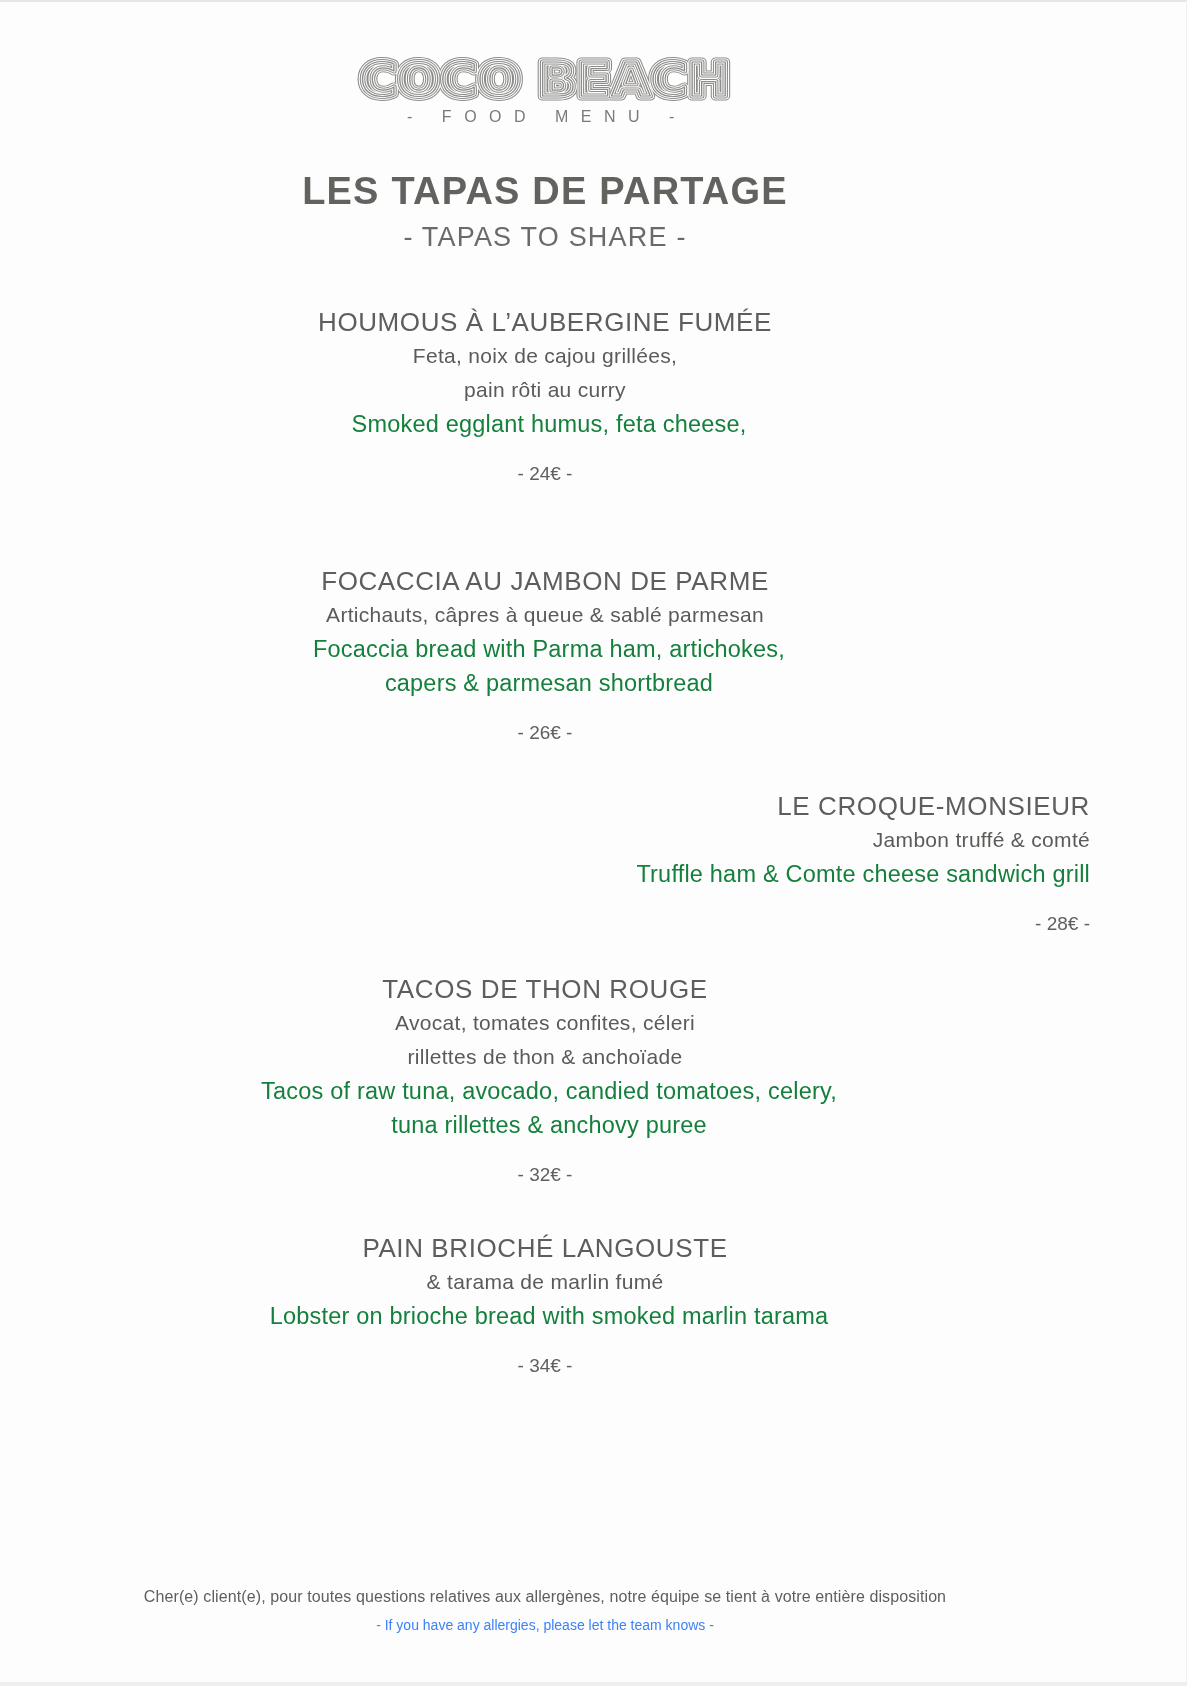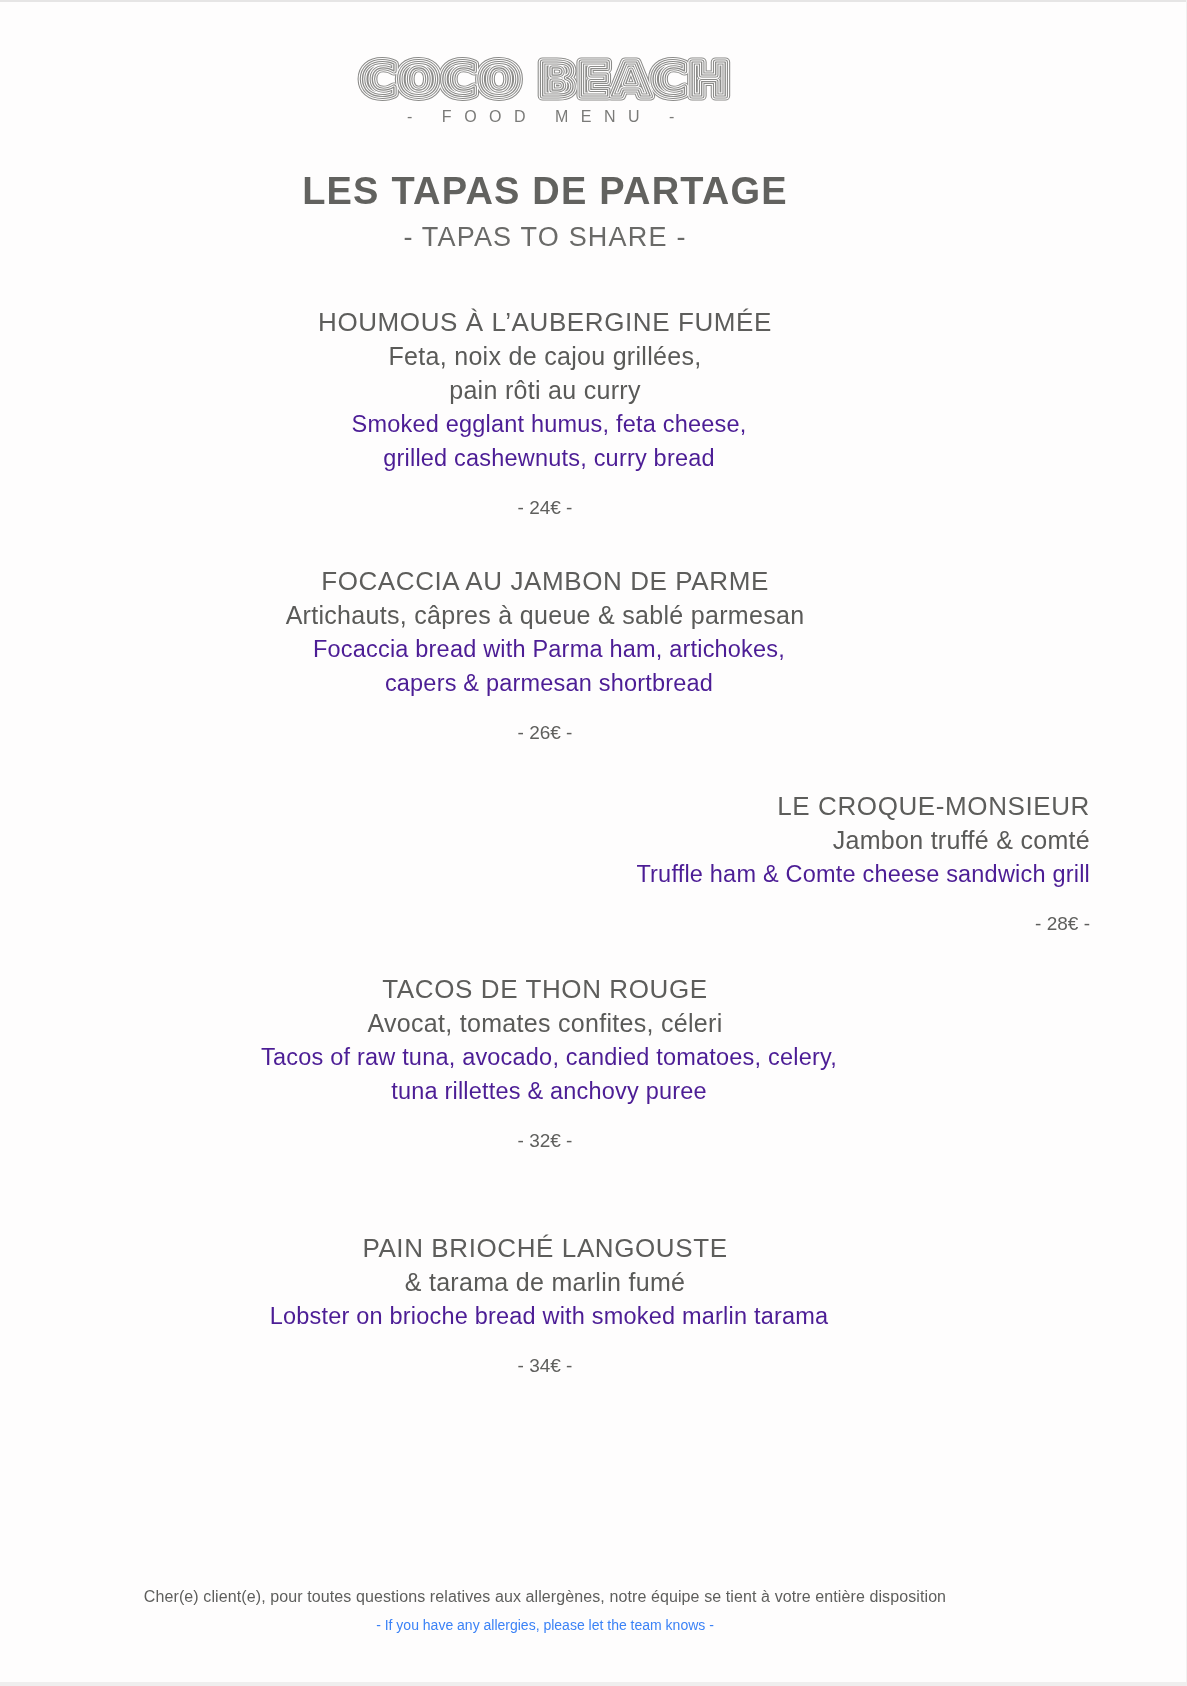--- a/index.html
+++ b/index.html
@@ -77,30 +77,30 @@
       left: 0; right: 0;
       text-align: center;
     }
     .item-name {
       font-size: 26px;
       line-height: 34px;
       color: #5d5d5b;
       letter-spacing: 0.6px;
     }
     .item-fr {
-      font-size: 25px;
+      font-size: 21px;
       line-height: 34px;
       color: #5a5a58;
       font-weight: 400;
       letter-spacing: 0.3px;
     }
     .item-en {
       font-size: 23.5px;
       line-height: 34px;
-      color: #4c1d95;
+      color: #15803d;
       letter-spacing: 0.2px;
       padding-left: 8px;
     }
     .item-price {
       font-size: 19px;
       line-height: 34px;
       color: #5f5f5d;
       margin-top: 16px;
     }
     .line { display: block; white-space: nowrap; }
@@ -144,21 +144,20 @@
   <div class="logo-sub">- FOOD MENU -</div>
 
   <div class="section-title">LES TAPAS DE PARTAGE</div>
   <div class="section-subtitle">- TAPAS TO SHARE -</div>
 
   <div class="menu-item" style="top:305px;">
     <div class="item-name line">HOUMOUS À L’AUBERGINE FUMÉE</div>
     <div class="item-fr line">Feta, noix de cajou grillées,</div>
     <div class="item-fr line">pain rôti au curry</div>
     <div class="item-en line">Smoked egglant humus, feta cheese,</div>
-    <div class="item-en line">grilled cashewnuts, curry bread</div>
     <div class="item-price line">- 24€ -</div>
   </div>
 
   <div class="menu-item" style="top:564px;">
     <div class="item-name line">FOCACCIA AU JAMBON DE PARME</div>
     <div class="item-fr line">Artichauts, câpres à queue &amp; sablé parmesan</div>
     <div class="item-en line">Focaccia bread with Parma ham, artichokes,</div>
     <div class="item-en line">capers &amp; parmesan shortbread</div>
     <div class="item-price line">- 26€ -</div>
   </div>
@@ -166,20 +165,21 @@
   <div class="menu-item" style="top:789px;text-align:right;">
     <div class="item-name line">LE CROQUE-MONSIEUR</div>
     <div class="item-fr line">Jambon truffé &amp; comté</div>
     <div class="item-en line">Truffle ham &amp; Comte cheese sandwich grill</div>
     <div class="item-price line">- 28€ -</div>
   </div>
 
   <div class="menu-item" style="top:972px;">
     <div class="item-name line">TACOS DE THON ROUGE</div>
     <div class="item-fr line">Avocat, tomates confites, céleri</div>
+    <div class="item-fr line">rillettes de thon &amp; anchoïade</div>
     <div class="item-en line">Tacos of raw tuna, avocado, candied tomatoes, celery,</div>
     <div class="item-en line">tuna rillettes &amp; anchovy puree</div>
     <div class="item-price line">- 32€ -</div>
   </div>
 
   <div class="menu-item" style="top:1231px;">
     <div class="item-name line">PAIN BRIOCHÉ LANGOUSTE</div>
     <div class="item-fr line">&amp; tarama de marlin fumé</div>
     <div class="item-en line">Lobster on brioche bread with smoked marlin tarama</div>
     <div class="item-price line">- 34€ -</div>

